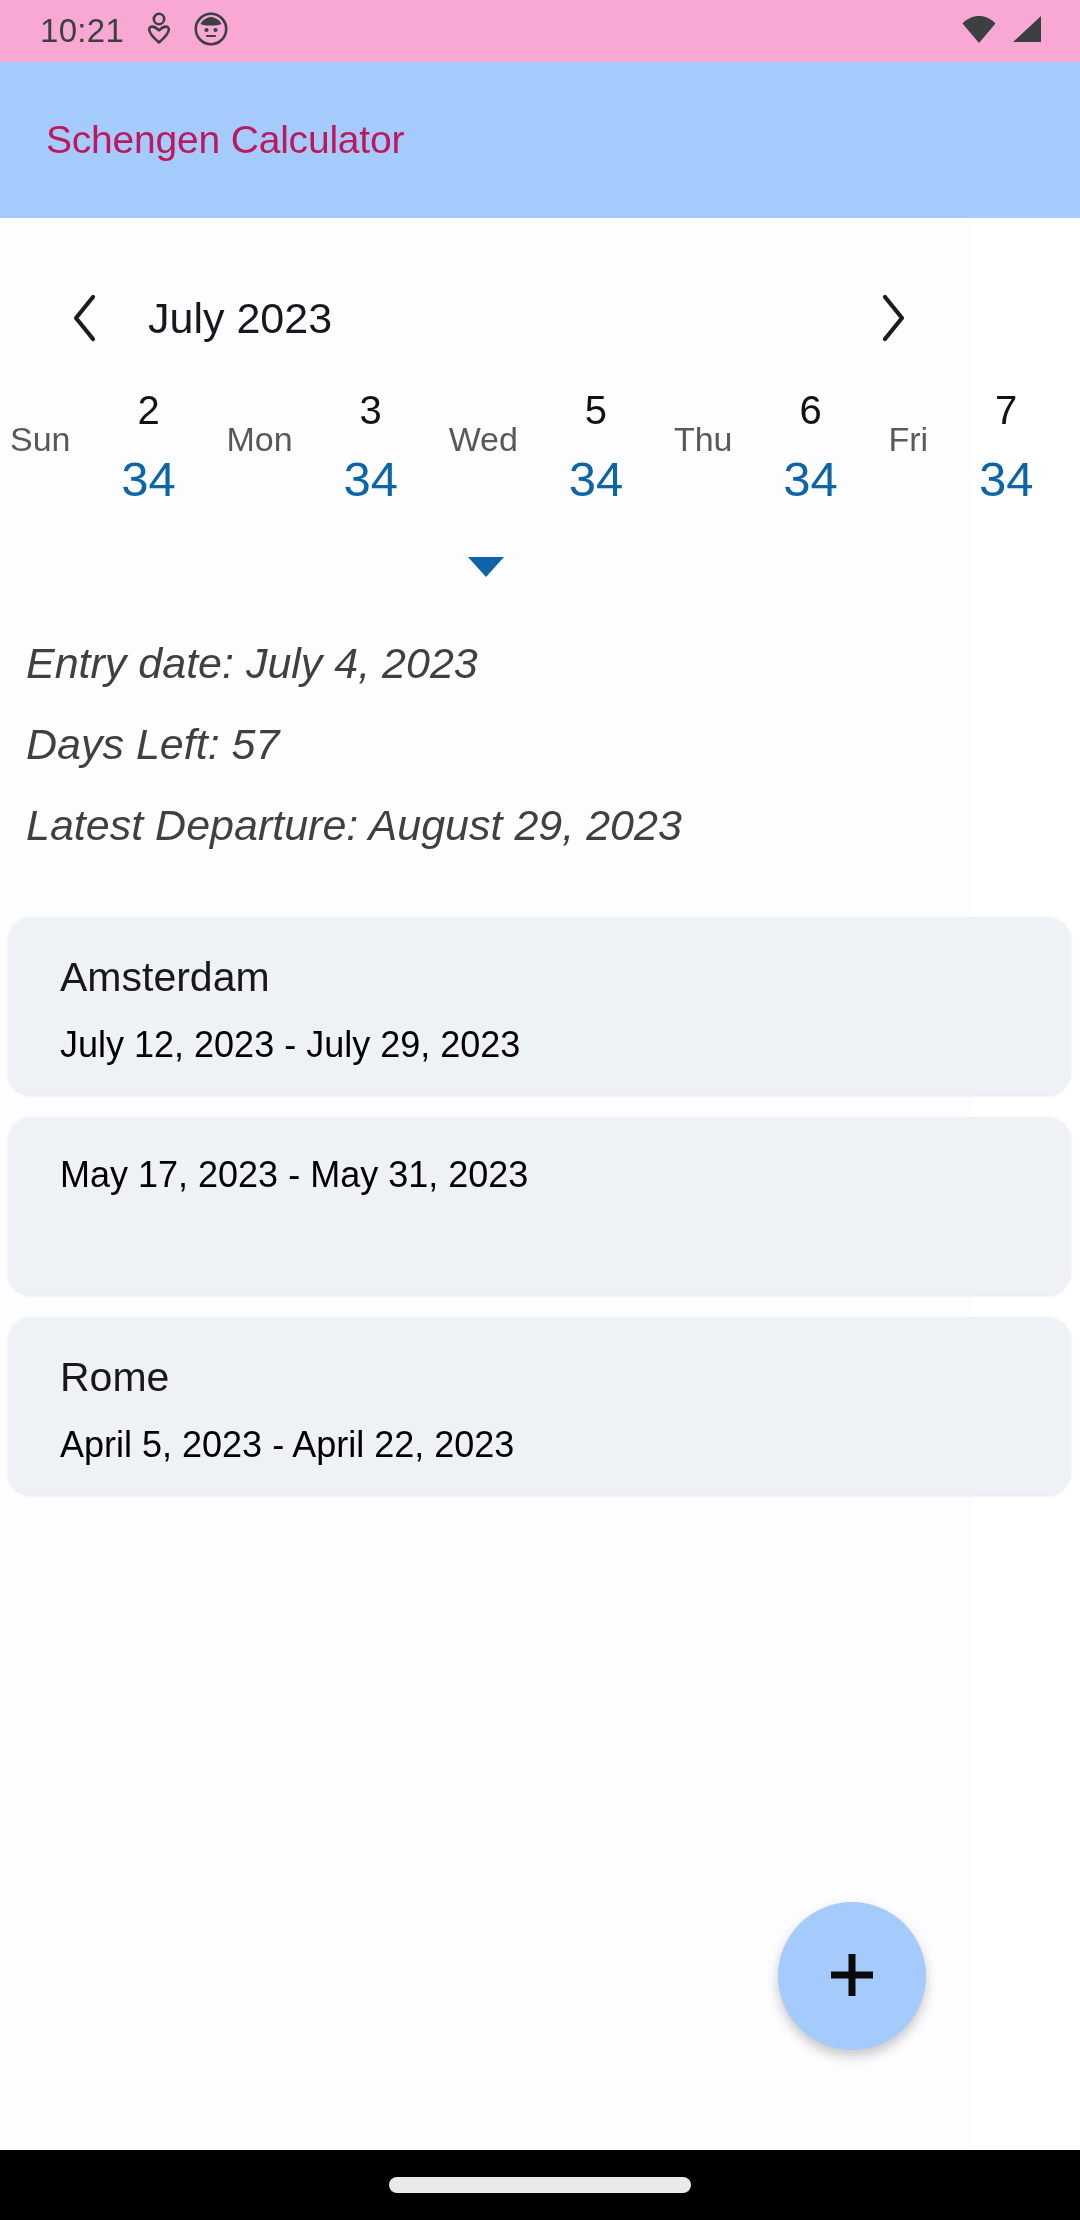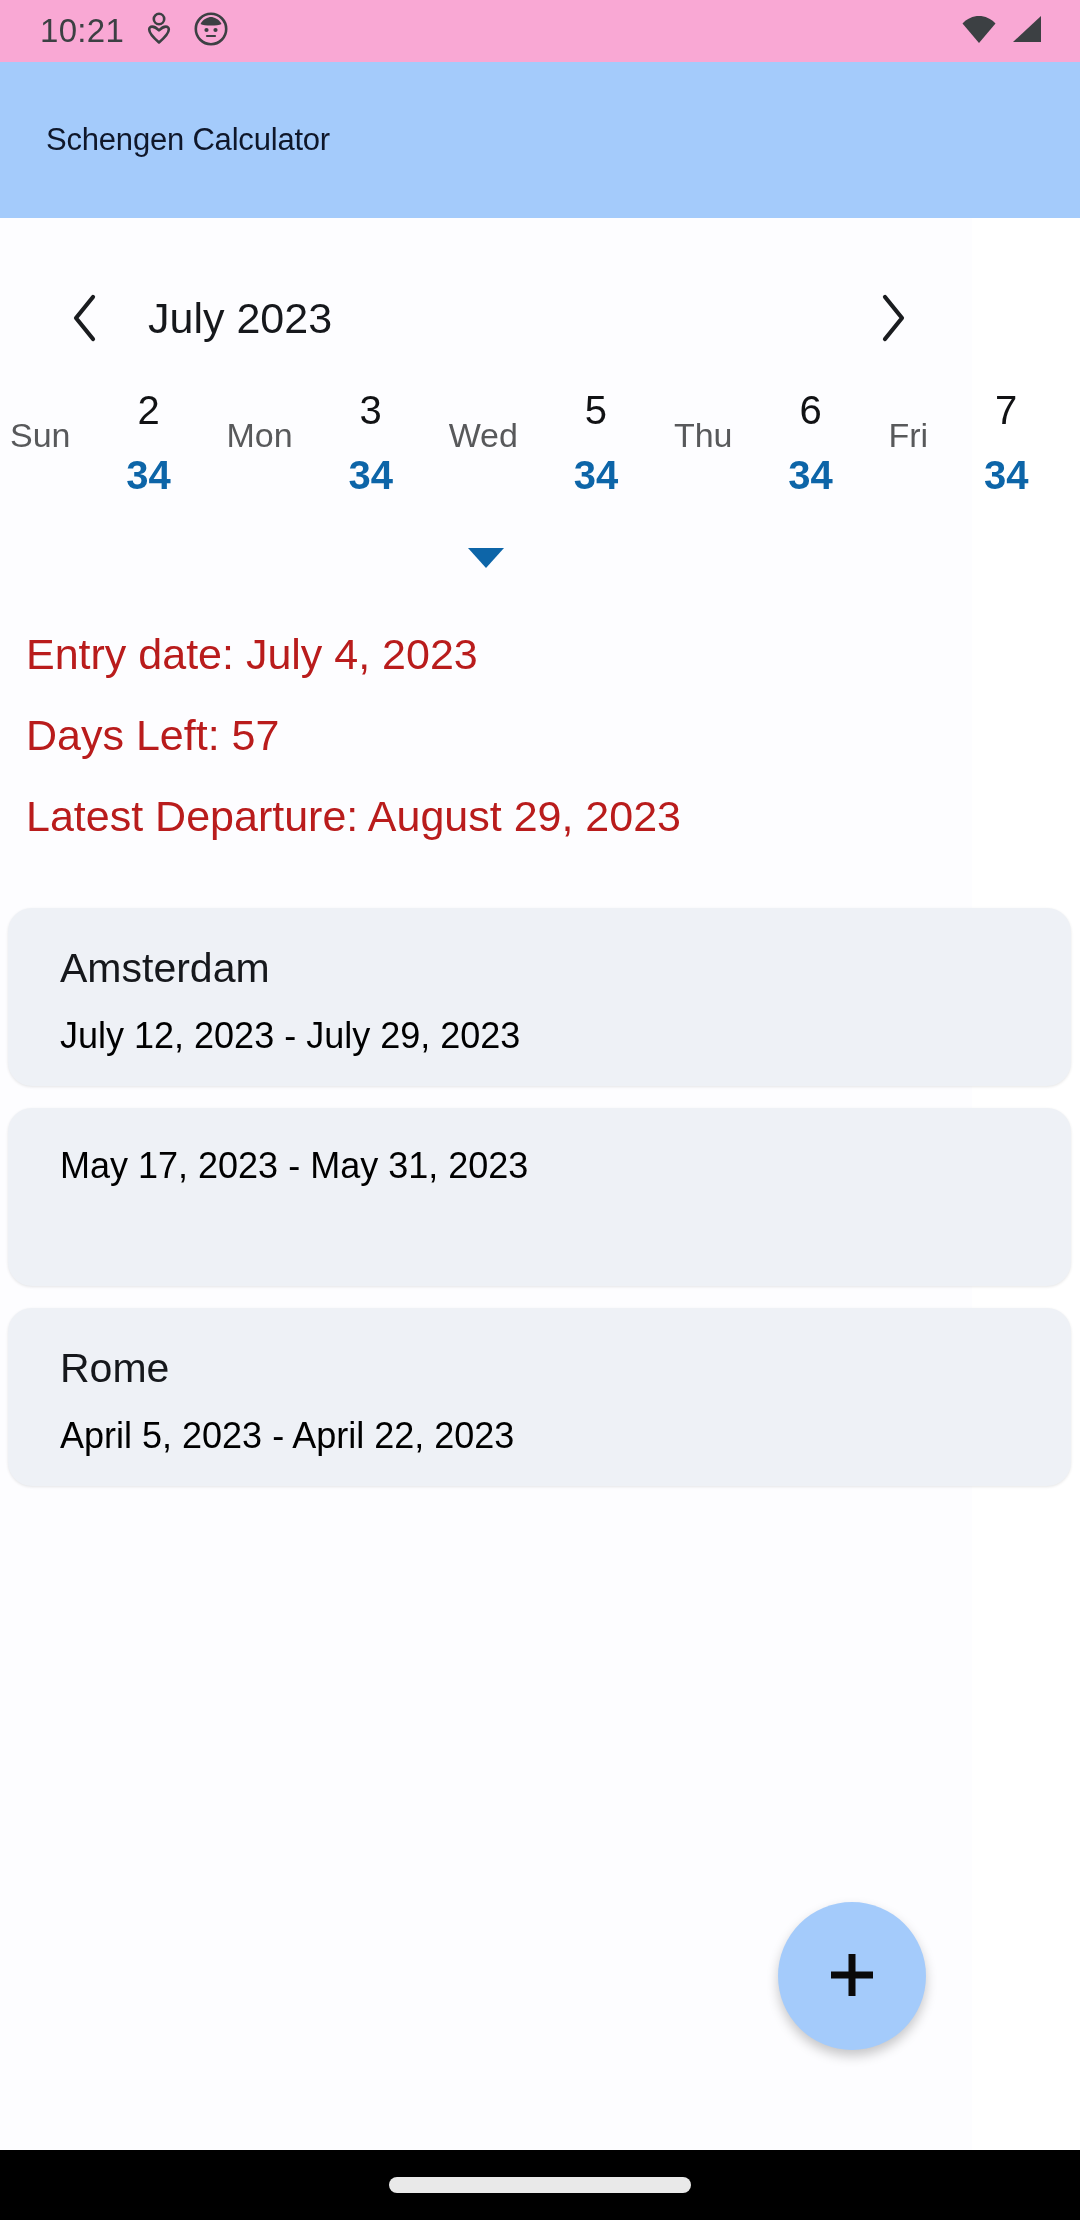--- a/index.html
+++ b/index.html
@@ -57,22 +57,22 @@
     position: absolute;
     top: 62px; left: 0;
     width: 1080px;
     height: 156px;
     background: #a4cbfb;
     display: flex;
     align-items: center;
     padding-left: 46px;
   }
   .app-title {
-    font-size: 31px;
-    color: #0f172a;
+    font-size: 39px;
+    color: #be185d;
     font-weight: 400;
     letter-spacing: -0.2px;
   }
 
   
   .content {
     position: absolute;
     top: 218px; left: 0;
     width: 972px;
     height: 1932px;
@@ -129,25 +129,24 @@
   }
   .day-cell.selected {
     background: #0b639f;
   }
   .day-num {
     font-size: 40px;
     color: #111214;
     line-height: 1;
   }
   .day-count {
-    font-size: 40px;
+    font-size: 49px;
     color: #0d65a8;
     line-height: 1;
     margin-top: 25px;
-    font-weight: bold;
   }
   .day-cell.selected .day-num,
   .day-cell.selected .day-count { color: #ffffff; }
 
   
   .expand-row {
     display: flex;
     justify-content: center;
     margin-top: 18px;
   }
@@ -159,24 +158,25 @@
     justify-content: center;
   }
 
   
   .summary {
     margin-top: 52px;
     padding: 0 26px;
   }
   .summary-line {
     font-size: 43px;
-    color: #b91c1c;
+    color: #404040;
     line-height: 1;
     margin-bottom: 38px;
     white-space: nowrap;
+    font-style: italic;
   }
   .summary-line:last-child { margin-bottom: 0; }
 
   
   .trip-list {
     margin-top: 70px;
     padding-left: 8px;
   }
   .trip-card {
     position: relative;

